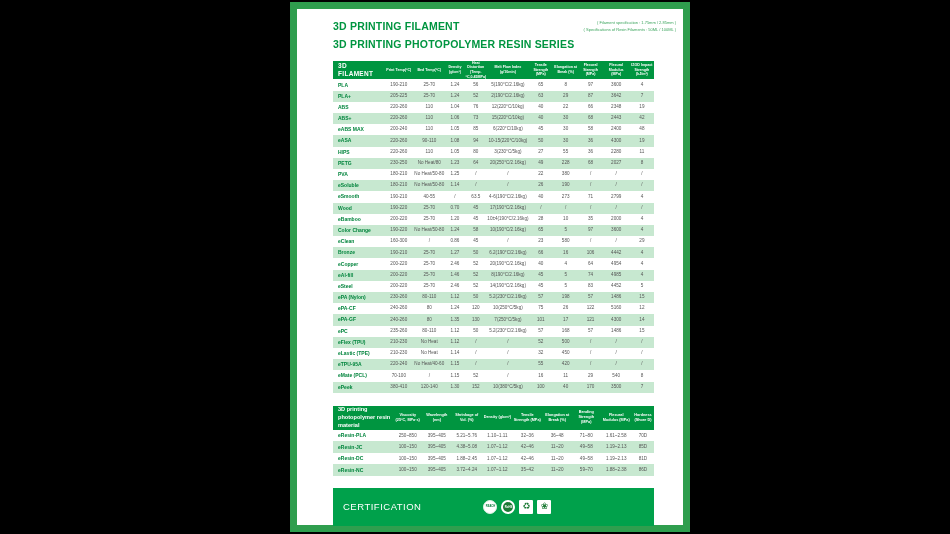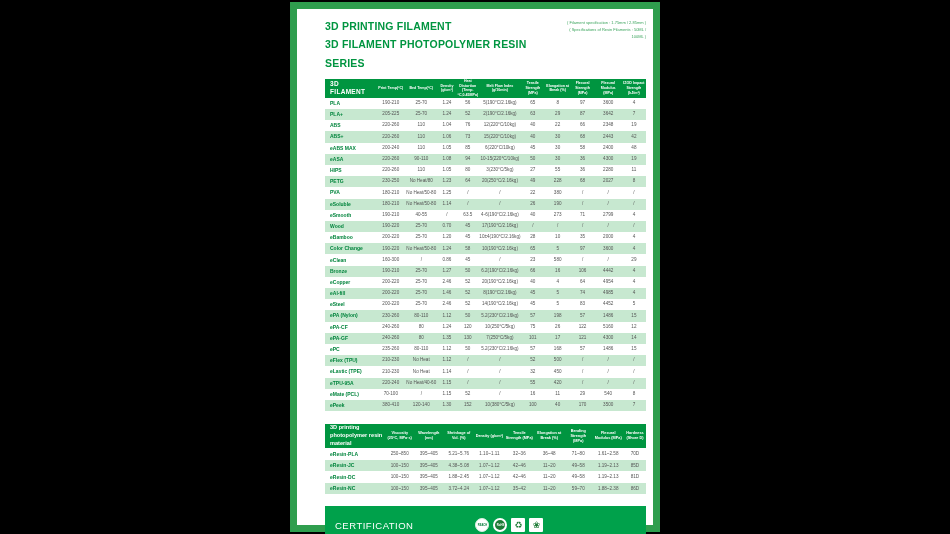--- a/index.html
+++ b/index.html
@@ -2,24 +2,24 @@
 <html><head>
 <meta charset="utf-8">
 <style>
   * { box-sizing: border-box; margin: 0; padding: 0; }
   html,body { width: 950px; height: 534px; overflow: hidden; }
   body { background: #000; font-family: "Liberation Sans", sans-serif; }
   .viewport { position: relative; width: 950px; height: 534px; background: #000; }
 
   .page {
     position: absolute; left: 290px; top: 2px;
-    width: 370px; height: 530px;
+    width: 400px; height: 530px;
     background: #fff;
     border: 7px solid #2f9e4e;
-    padding: 8px 7px 0 28px;
+    padding: 8px 7px 0 36px;
   }
 
   .doc-header { display: flex; justify-content: space-between; align-items: flex-start; margin-bottom: 7px; }
   .titles .title-line { font-size: 10.5px; font-weight: bold; color: #009540; line-height: 1.75; letter-spacing: 0.2px; }
   .specs { text-align: right; color: #3aa45c; font-size: 4px; line-height: 1.7; margin-top: 3px; }
 
   table { border-collapse: collapse; table-layout: fixed; width: 321px; }
 
   
   .ftable thead tr { background: #009540; height: 17px; }
@@ -56,21 +56,21 @@
 </style>
 </head>
 <body>
 
 <div class="viewport">
   <div class="page">
 
     <div class="doc-header">
       <div class="titles">
         <div class="title-line">3D PRINTING FILAMENT</div>
-        <div class="title-line">3D FILAMENT PHOTOPOLYMER RESIN SERIES</div>
+        <div class="title-line">3D PRINTING PHOTOPOLYMER RESIN SERIES</div>
       </div>
       <div class="specs">
         <div>( Filament specification : 1.75mm / 2.85mm )</div>
         <div>( Specifications of Resin Filaments : 50ML / 100ML )</div>
       </div>
     </div>
 
     <table class="ftable">
       <colgroup>
         <col style="width:16%">

